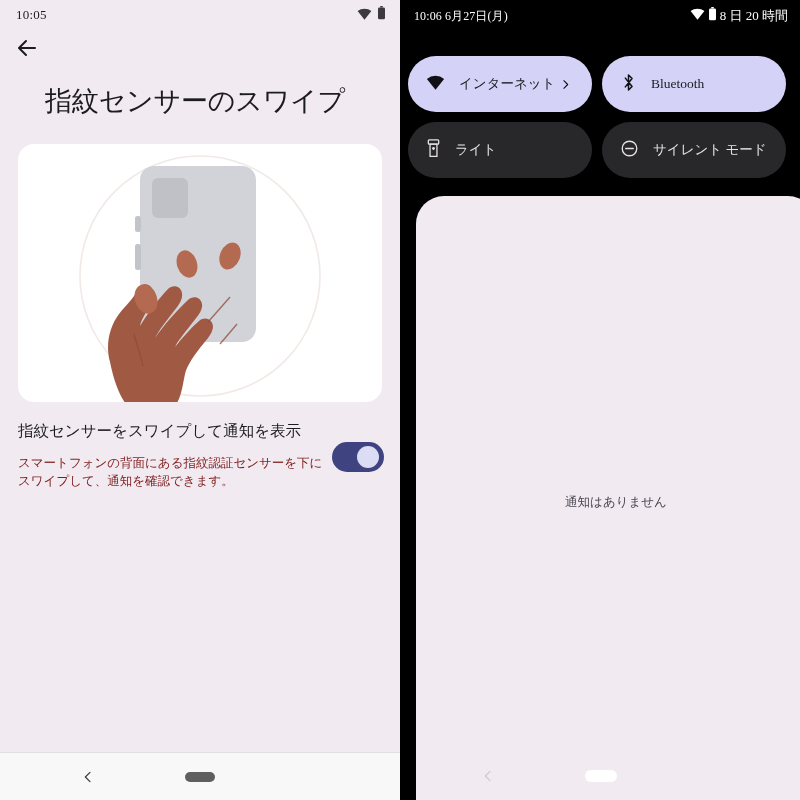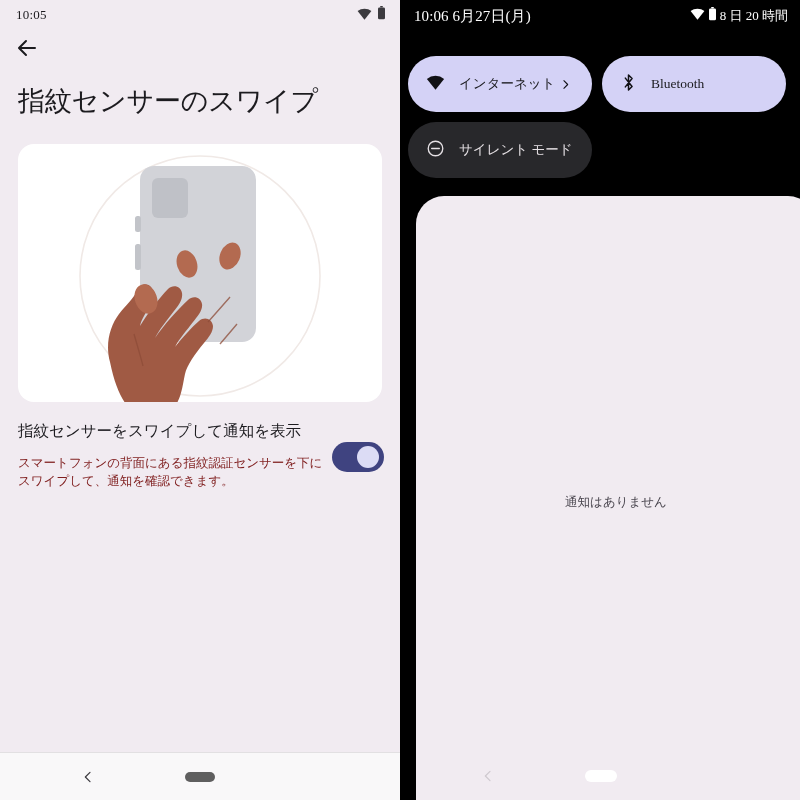--- a/index.html
+++ b/index.html
@@ -50,20 +50,21 @@
   }
   .back-arrow { display: block; }
 
   .page-title {
     font-size: 27px;
     line-height: 42px;
     color: #1c1b1f;
     padding: 10px 28px 0 18px;
     font-weight: 400;
     letter-spacing: -0.2px;
+    text-align: center;
   }
 
   .illus-card {
     margin: 22px 18px 0 18px;
     height: 258px;
     background: #ffffff;
     border-radius: 16px;
     position: relative;
     overflow: hidden;
   }
@@ -133,21 +134,21 @@
 
   .statusbar-right {
     height: 32px;
     display: flex;
     align-items: center;
     justify-content: space-between;
     padding: 0 12px 0 14px;
     color: #ffffff;
   }
   .statusbar-right .clock-date {
-    font-size: 15px;
+    font-size: 12px;
     letter-spacing: 0.1px;
     white-space: nowrap;
   }
   .statusbar-right .right-icons {
     display: flex;
     align-items: center;
     gap: 3px;
     font-size: 13px;
     white-space: nowrap;
   }
@@ -331,20 +332,30 @@
 
       <div class="qs-tile active">
         <span>
           <svg width="17" height="19" viewBox="0 0 20 24">
             <path d="M6 6.5 14.5 17 10 21.5V2.5L14.5 7 6 17.5" stroke="#111115" stroke-width="1.9" fill="none" stroke-linecap="round" stroke-linejoin="round"></path>
           </svg>
         </span>
         <span class="qs-label">Bluetooth</span>
       </div>
 
+      <div class="qs-tile inactive">
+        <span>
+          <svg width="15" height="19" viewBox="0 0 16 22">
+            <rect x="2" y="1" width="12" height="5" rx="1" stroke="#e6e1e5" stroke-width="1.5" fill="none"></rect>
+            <path d="M4 6h8v14H4z" stroke="#e6e1e5" stroke-width="1.5" fill="none"></path>
+            <circle cx="8" cy="11" r="1.6" fill="#e6e1e5"></circle>
+          </svg>
+        </span>
+        <span class="qs-label">ライト</span>
+      </div>
 
       <div class="qs-tile inactive">
         <span>
           <svg width="19" height="19" viewBox="0 0 24 24">
             <circle cx="12" cy="12" r="9.2" stroke="#e6e1e5" stroke-width="1.7" fill="none"></circle>
             <path d="M7.2 12h9.6" stroke="#e6e1e5" stroke-width="1.7" stroke-linecap="round"></path>
           </svg>
         </span>
         <span class="qs-label">サイレント モード</span>
       </div>

